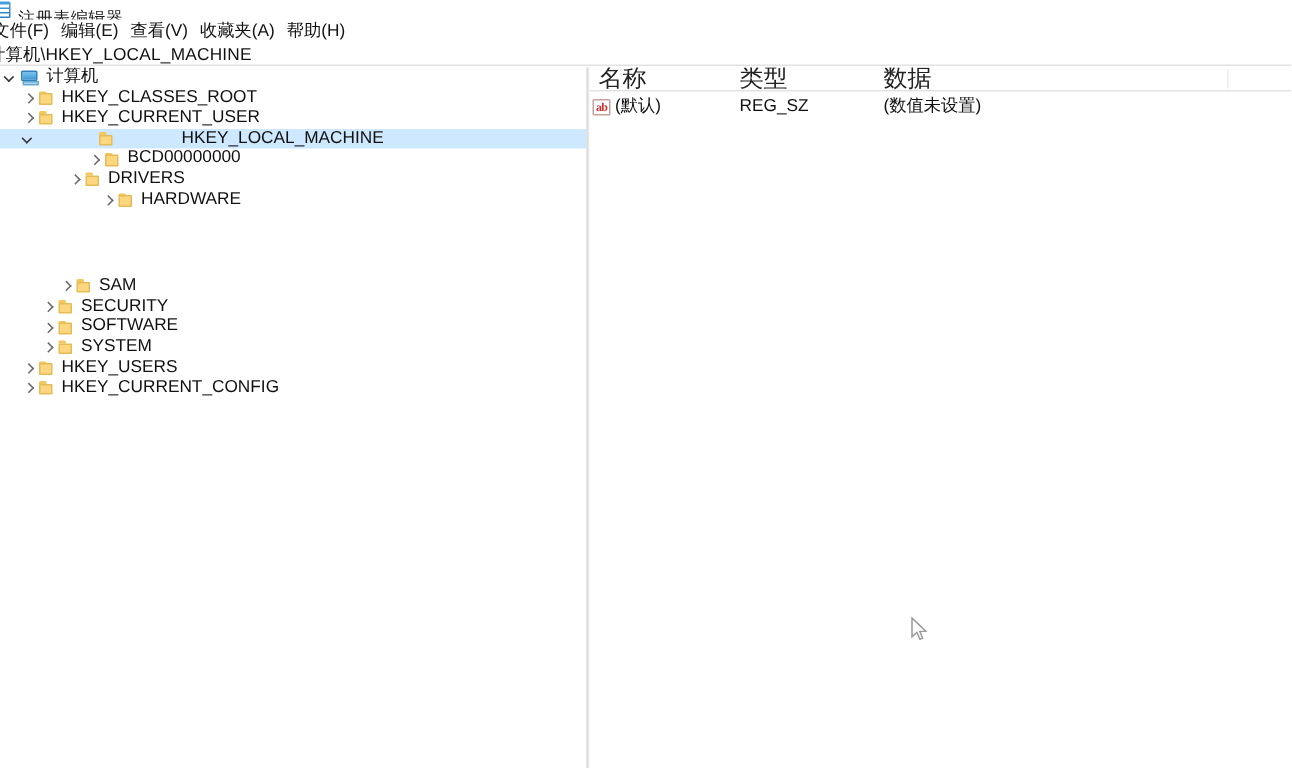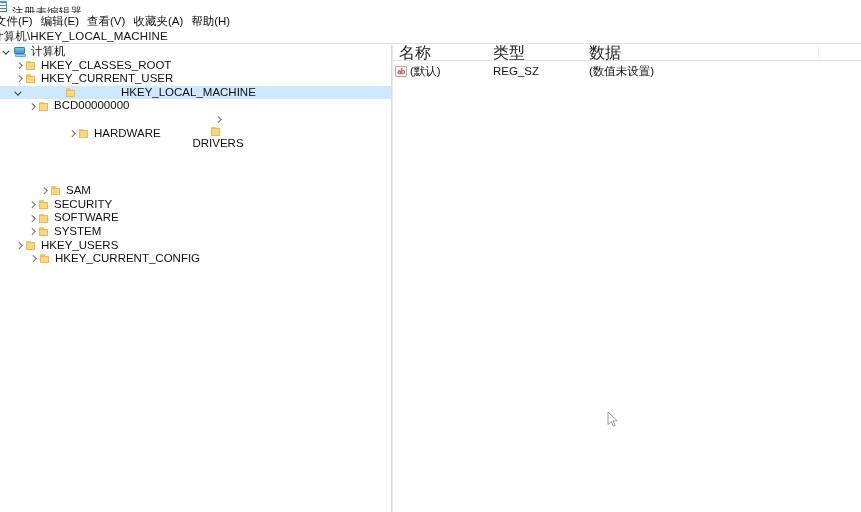--- a/index.html
+++ b/index.html
@@ -372,93 +372,93 @@
 
     <div class="tree-row selected" style="padding-left:14px;">
       <div class="expander expanded"></div>
       <div class="folder-icon">
           <div class="tab"></div>
           <div class="body"></div>
         </div>
       <div class="tree-label">HKEY_LOCAL_MACHINE</div>
     </div>
 
+    <div class="tree-row" style="padding-left:27px;margin-left:31px;">
+      <div class="expander collapsed"></div>
+      <div class="folder-icon">
+          <div class="tab"></div>
+          <div class="body"></div>
+        </div>
+      <div class="tree-label">BCD00000000</div>
+    </div>
+
+    <div class="tree-row" style="padding-left:45px;">
+      <div class="expander collapsed"></div>
+      <div class="folder-icon">
+          <div class="tab"></div>
+          <div class="body"></div>
+        </div>
+      <div class="tree-label">DRIVERS</div>
+    </div>
+
+    <div class="tree-row" style="padding-left:27px;margin-left:40px;">
+      <div class="expander collapsed"></div>
+      <div class="folder-icon">
+          <div class="tab"></div>
+          <div class="body"></div>
+        </div>
+      <div class="tree-label">HARDWARE</div>
+    </div>
+
+    <div class="tree-row" style="padding-left:39px;margin-top:44px;">
+      <div class="expander collapsed"></div>
+      <div class="folder-icon">
+          <div class="tab"></div>
+          <div class="body"></div>
+        </div>
+      <div class="tree-label">SAM</div>
+    </div>
+
     <div class="tree-row" style="padding-left:27px;">
       <div class="expander collapsed"></div>
       <div class="folder-icon">
           <div class="tab"></div>
           <div class="body"></div>
         </div>
-      <div class="tree-label">BCD00000000</div>
-    </div>
-
-    <div class="tree-row" style="padding-left:45px;flex-direction:column;">
-      <div class="expander collapsed"></div>
-      <div class="folder-icon">
-          <div class="tab"></div>
-          <div class="body"></div>
-        </div>
-      <div class="tree-label">DRIVERS</div>
-    </div>
-
-    <div class="tree-row" style="padding-left:27px;margin-left:40px;">
-      <div class="expander collapsed"></div>
-      <div class="folder-icon">
-          <div class="tab"></div>
-          <div class="body"></div>
-        </div>
-      <div class="tree-label">HARDWARE</div>
-    </div>
-
-    <div class="tree-row" style="padding-left:39px;margin-top:44px;">
-      <div class="expander collapsed"></div>
-      <div class="folder-icon">
-          <div class="tab"></div>
-          <div class="body"></div>
-        </div>
-      <div class="tree-label">SAM</div>
+      <div class="tree-label">SECURITY</div>
     </div>
 
     <div class="tree-row" style="padding-left:27px;">
       <div class="expander collapsed"></div>
       <div class="folder-icon">
           <div class="tab"></div>
           <div class="body"></div>
         </div>
-      <div class="tree-label">SECURITY</div>
+      <div class="tree-label">SOFTWARE</div>
     </div>
 
     <div class="tree-row" style="padding-left:27px;">
       <div class="expander collapsed"></div>
       <div class="folder-icon">
           <div class="tab"></div>
           <div class="body"></div>
         </div>
-      <div class="tree-label">SOFTWARE</div>
-    </div>
-
-    <div class="tree-row" style="padding-left:27px;">
-      <div class="expander collapsed"></div>
-      <div class="folder-icon">
-          <div class="tab"></div>
-          <div class="body"></div>
-        </div>
       <div class="tree-label">SYSTEM</div>
     </div>
 
     <div class="tree-row" style="padding-left:14px;">
       <div class="expander collapsed"></div>
       <div class="folder-icon">
           <div class="tab"></div>
           <div class="body"></div>
         </div>
       <div class="tree-label">HKEY_USERS</div>
     </div>
 
-    <div class="tree-row" style="padding-left:28px;">
+    <div class="tree-row" style="padding-left:14px;">
       <div class="expander collapsed"></div>
       <div class="folder-icon">
           <div class="tab"></div>
           <div class="body"></div>
         </div>
       <div class="tree-label">HKEY_CURRENT_CONFIG</div>
     </div>
 
   </div>
 

